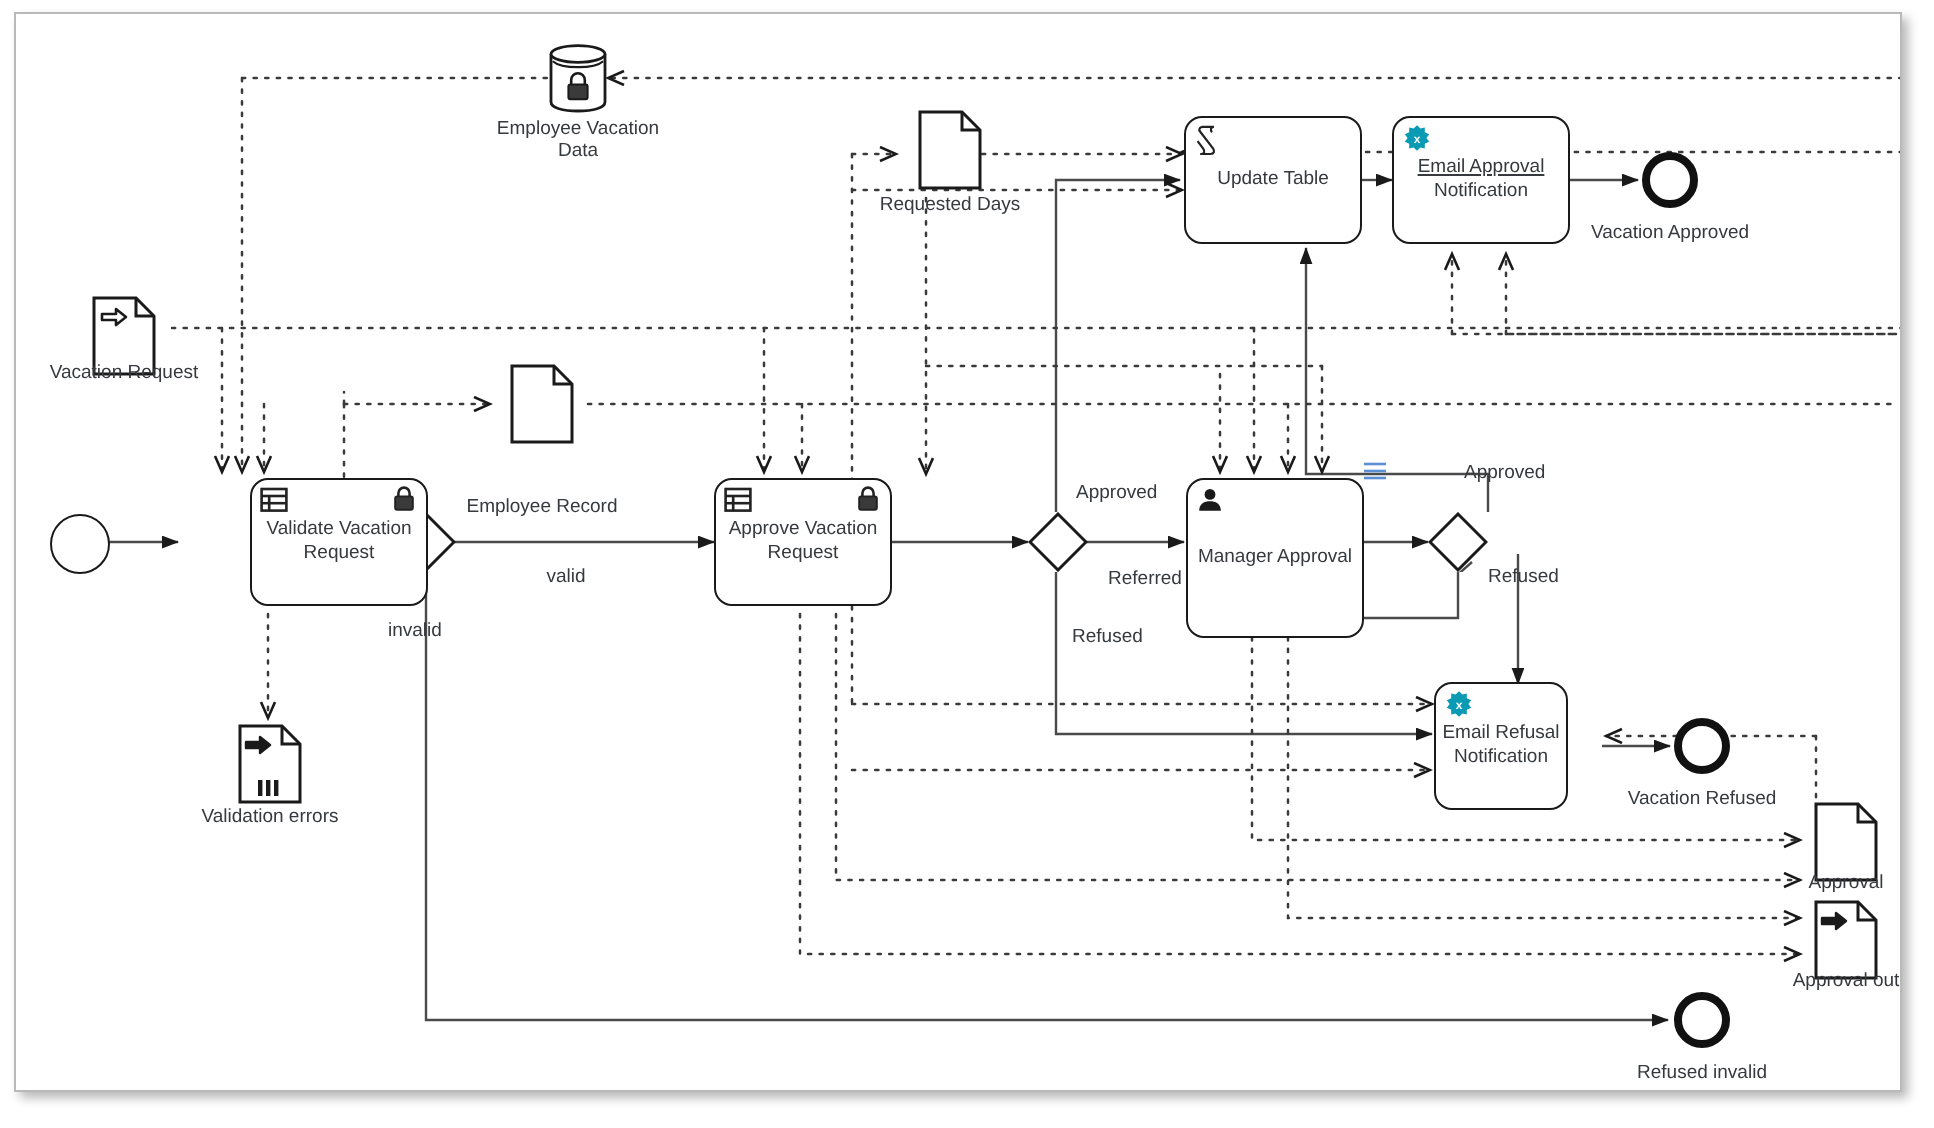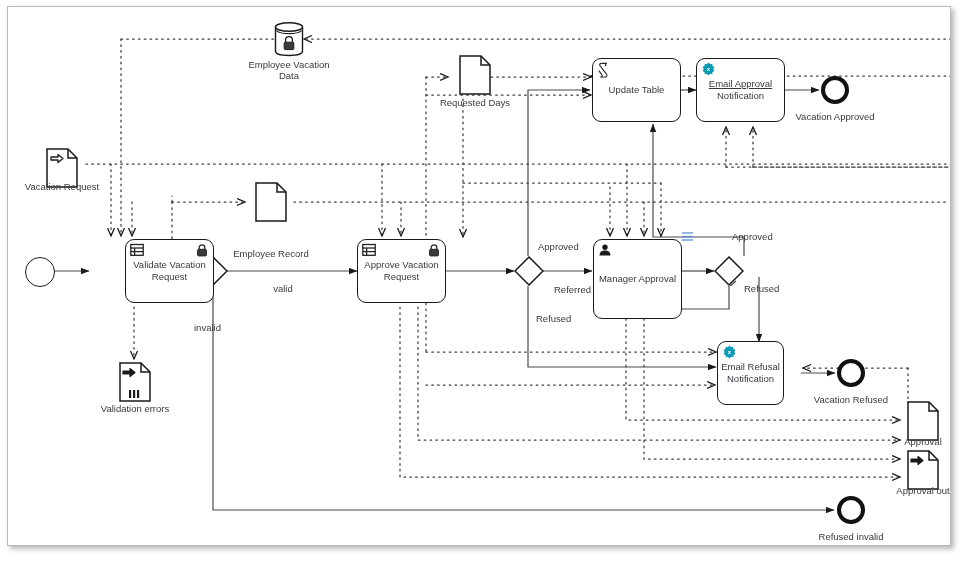--- a/index.html
+++ b/index.html
@@ -376,21 +376,21 @@
     <div style="position:absolute;left:899px;top:443px;width:32px;height:40px;">
       <svg width="32" height="40" viewBox="0 0 32 40">
         <path d="M1,1 L22,1 L31,10 L31,39 L1,39 z" fill="#fff" stroke="#1a1a1a" stroke-width="1.5"></path>
         <path d="M22,1 L22,10 L31,10" fill="none" stroke="#1a1a1a" stroke-width="1.5"></path>
         <path d="M4,9 L11,9 L11,6.5 L16,10.5 L11,14.5 L11,12 L4,12 z" fill="#1a1a1a" stroke="#1a1a1a" stroke-width="1.2" stroke-linejoin="round"></path>
       </svg>
     </div>
     <div class="lbl" style="left:865px;top:478px;width:100px;">Approval out</div>
 
     <div class="lbl" style="left:250px;top:276px;width:50px;">valid</div>
-    <div class="lbl" style="left:186px;top:303px;width:60px;text-align:left;margin-top:12px;">invalid</div>
+    <div class="lbl" style="left:186px;top:303px;width:60px;text-align:left;">invalid</div>
     <div class="lbl" style="left:530px;top:234px;width:60px;text-align:left;">Approved</div>
     <div class="lbl" style="left:546px;top:277px;width:60px;text-align:left;">Referred</div>
     <div class="lbl" style="left:528px;top:306px;width:60px;text-align:left;">Refused</div>
     <div class="lbl" style="left:724px;top:224px;width:60px;text-align:left;">Approved</div>
     <div class="lbl" style="left:736px;top:276px;width:60px;text-align:left;">Refused</div>
 
   </div>
 </div>
 
 </body></html>

